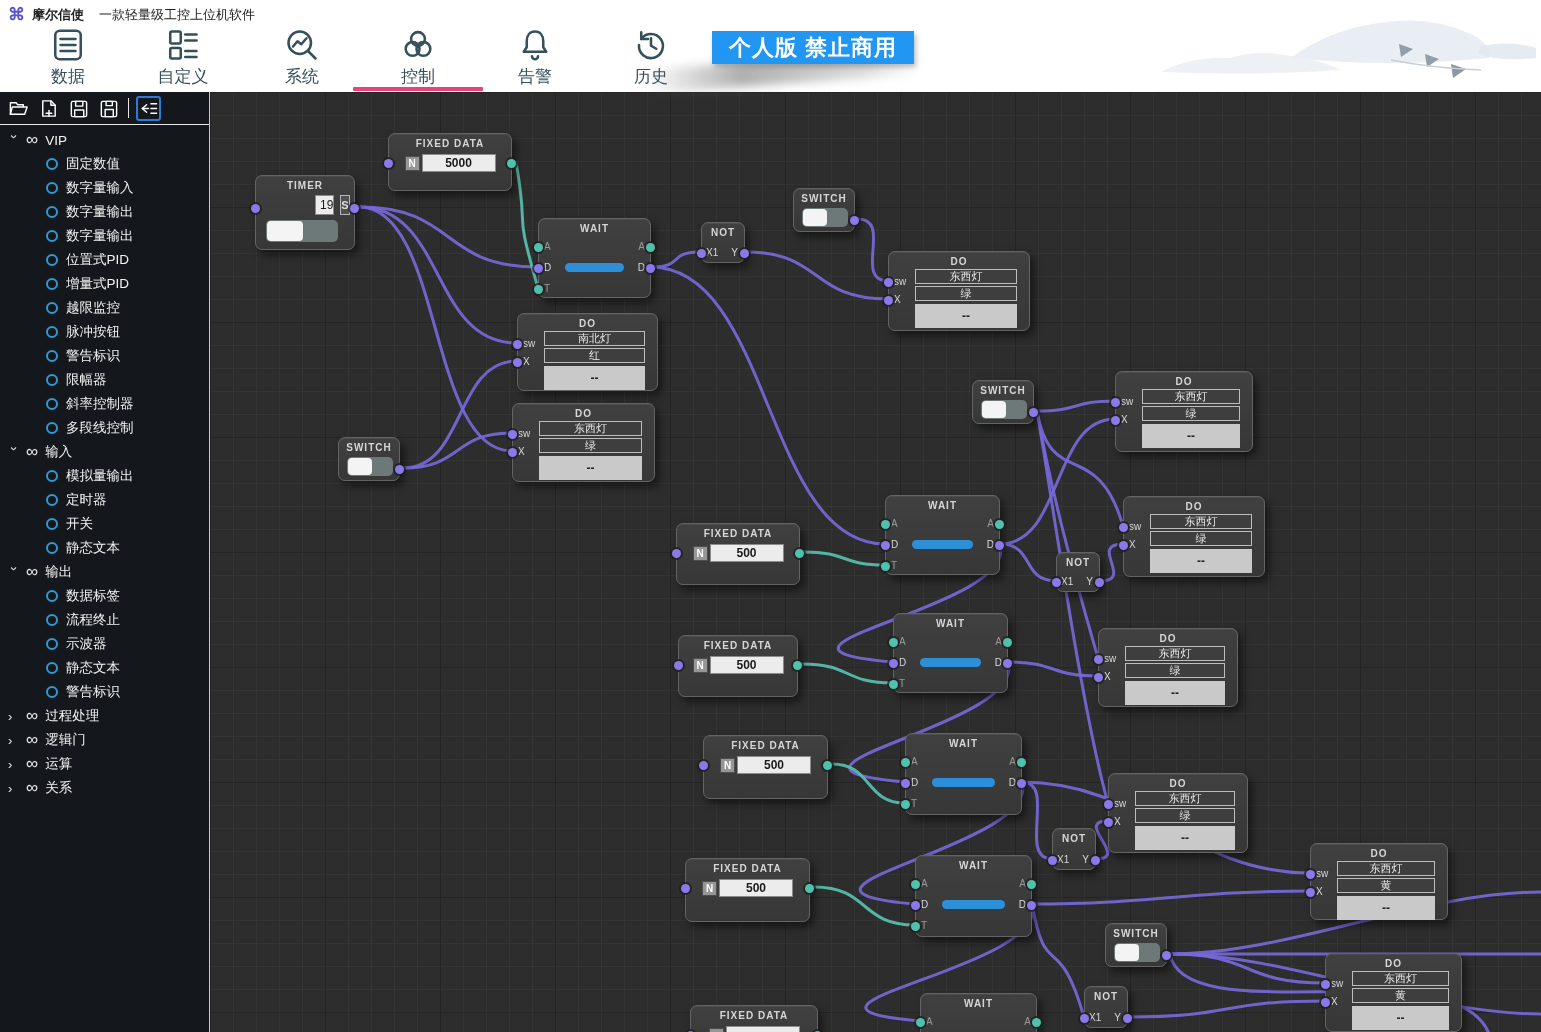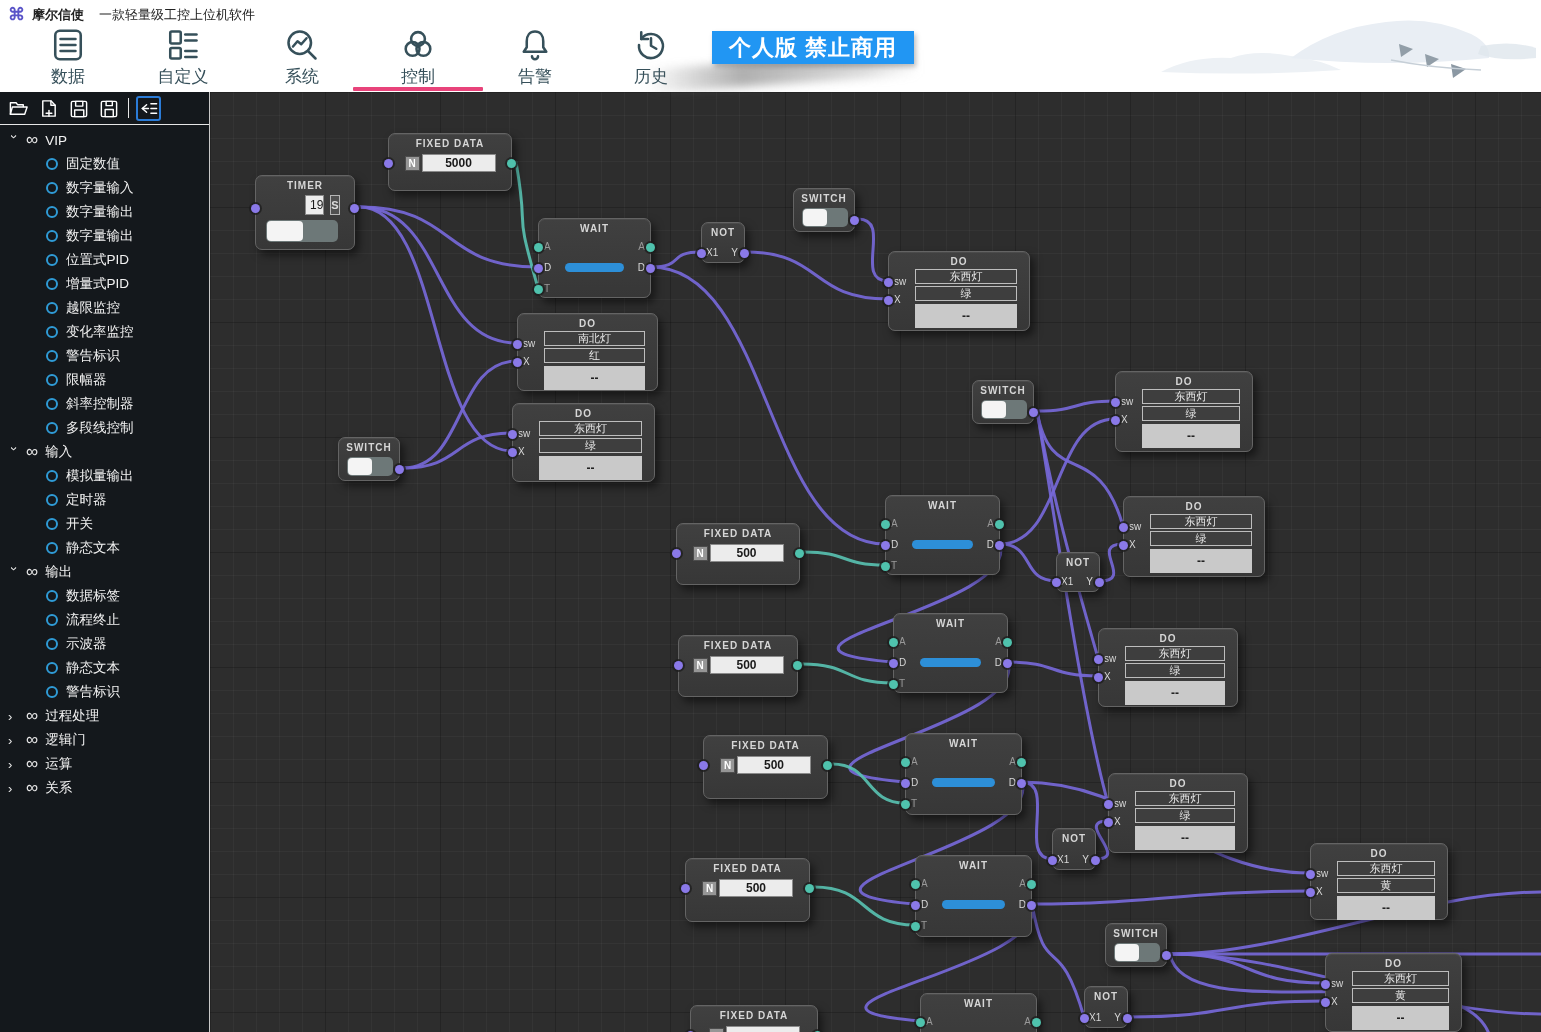--- a/index.html
+++ b/index.html
@@ -58,21 +58,21 @@
   .plabel.d { color:#d8d8d8; }
   .do-field { height:15px; line-height:13px; margin:2px 12px 0; background:#3e3e3e; border:1px solid #bdbdbd;
       font-size:11px; color:#e8e8e8; text-align:center; }
   .do-area { margin:3px 12px 0; height:24px; background:#c9c9c9; color:#222; font-weight:bold;
       text-align:center; line-height:24px; font-size:12px; }
   .fx-row { display:flex; align-items:center; justify-content:center; margin-top:5px; gap:2px; }
   .fx-prefix { width:15px; height:15px; background:#969696; border:1px solid #4d4d4d; color:#fff;
       font-size:10px; font-weight:bold; text-align:center; line-height:13px; }
   .fx-value { width:74px; height:18px; background:#ececec; border:1px solid #8a8a8a; color:#1a1a1a;
       font-size:12px; font-weight:bold; text-align:center; line-height:16px; }
-  .tm-row { display:flex; align-items:center; margin:4px 18px 0; gap:6px;padding-left:31px; }
+  .tm-row { display:flex; align-items:center; margin:4px 28px 0; gap:6px;padding-left:31px; }
   .tm-input { width:52px; height:20px; background:#ececec; border:1px solid #8a8a8a; color:#1a1a1a;
       font-size:12px; line-height:18px; padding-left:4px; }
   .tm-btn { width:20px; height:20px; background:#505050; border:1px solid #b5b5b5; color:#ddd;
       font-size:11px; font-weight:bold; text-align:center; line-height:18px; margin-left:auto; }
   .toggle { position:relative; background:#6d7878; border-radius:5px; cursor:pointer; }
   .knob { position:absolute; left:1px; top:1px; background:#f4f4f4; border-radius:4px; }
   .wait-bar { position:absolute; left:26px; right:26px; top:44px; height:9px; border-radius:5px; background:#2d8fd8; }
 </style>
 </head>
 <body>
@@ -220,21 +220,21 @@
       <div class="tree-row leaf">
         <span class="ring"></span>
         <span>增量式PID</span>
       </div>
       <div class="tree-row leaf">
         <span class="ring"></span>
         <span>越限监控</span>
       </div>
       <div class="tree-row leaf">
         <span class="ring"></span>
-        <span>变化率监控</span>
+        <span>脉冲按钮</span>
       </div>
       <div class="tree-row leaf">
         <span class="ring"></span>
         <span>警告标识</span>
       </div>
       <div class="tree-row leaf">
         <span class="ring"></span>
         <span>限幅器</span>
       </div>
       <div class="tree-row leaf">

